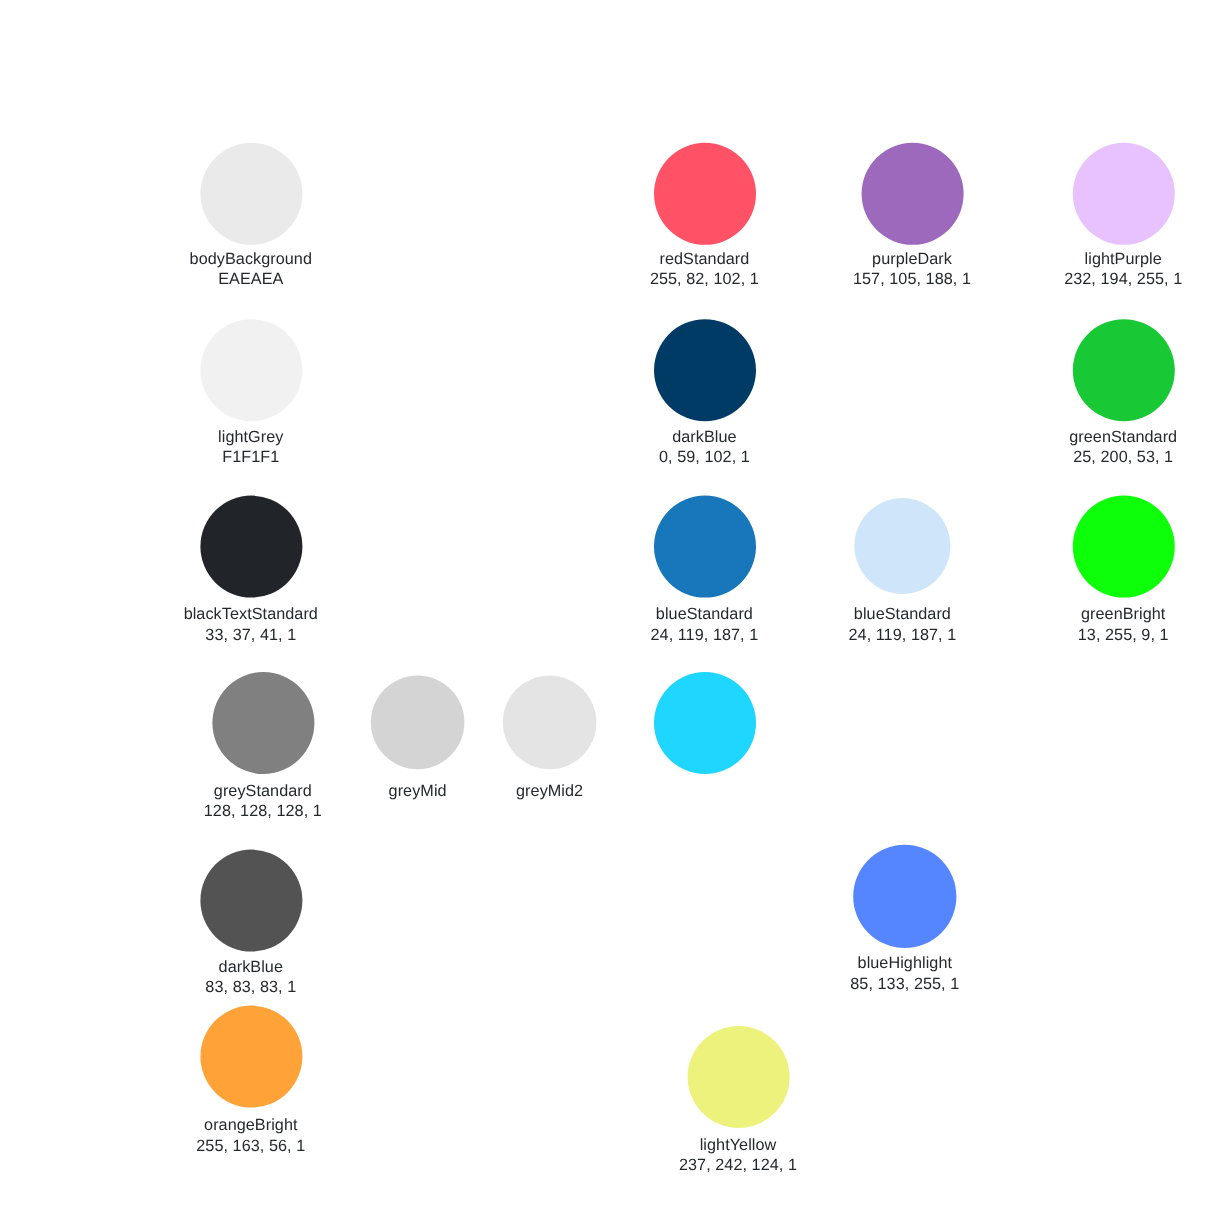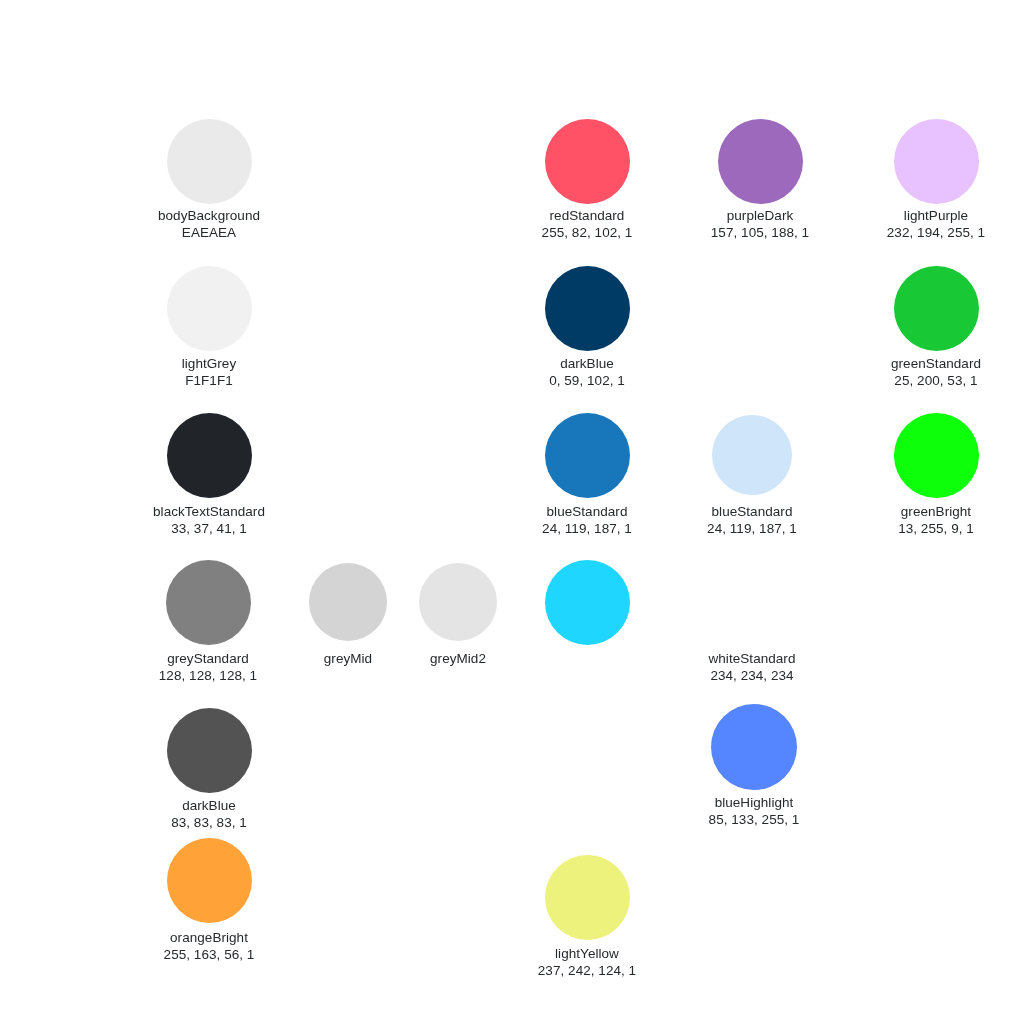--- a/index.html
+++ b/index.html
@@ -125,48 +125,41 @@
         <span class="swatch-value">24, 119, 187, 1</span>
       </div>
     </div>
     <div class="swatch" style="left: 889px; top: 412.5px;">
       <div class="swatch-dot" style="width: 85px; height: 85px; background: rgb(13, 255, 9);"></div>
       <div class="swatch-label" style="margin-top: 5.5px;">
         <span class="swatch-name">greenBright</span>
         <span class="swatch-value">13, 255, 9, 1</span>
       </div>
     </div>
-    <div class="swatch" style="left: 161px; top: 559.5px;">
+    <div class="swatch" style="left: 172px; top: 559.5px;">
       <div class="swatch-dot" style="width: 85px; height: 85px; background: rgb(128, 128, 128);"></div>
       <div class="swatch-label" style="margin-top: 5.5px;">
         <span class="swatch-name">greyStandard</span>
         <span class="swatch-value">128, 128, 128, 1</span>
       </div>
     </div>
     <div class="swatch" style="left: 301px; top: 563px;">
       <div class="swatch-dot" style="width: 78px; height: 78px; background: rgb(212, 212, 212);"></div>
       <div class="swatch-label" style="margin-top: 9px;">
         <span class="swatch-name">greyMid</span>
       </div>
     </div>
     <div class="swatch" style="left: 411px; top: 563px;">
       <div class="swatch-dot" style="width: 78px; height: 78px; background: rgb(228, 228, 228);"></div>
       <div class="swatch-label" style="margin-top: 9px;">
         <span class="swatch-name">greyMid2</span>
       </div>
     </div>
     <div class="swatch" style="left: 540px; top: 559.5px;">
       <div class="swatch-dot" style="width: 85px; height: 85px; background: rgb(30, 214, 255);"></div>
-    </div>
-    <div class="swatch" style="left: 705px; top: 559.5px;">
-      <div class="swatch-dot is-hidden" style="width: 85px; height: 85px; background: rgb(255, 255, 255);"></div>
-      <div class="swatch-label" style="margin-top: 5.5px;">
-        <span class="swatch-name">whiteStandard</span>
-        <span class="swatch-value">234, 234, 234</span>
-      </div>
     </div>
     <div class="swatch" style="left: 162px; top: 707.5px;">
       <div class="swatch-dot" style="width: 85px; height: 85px; background: rgb(83, 83, 83);"></div>
       <div class="swatch-label" style="margin-top: 4.5px;">
         <span class="swatch-name">darkBlue</span>
         <span class="swatch-value">83, 83, 83, 1</span>
       </div>
     </div>
     <div class="swatch" style="left: 707px; top: 704px; text-align: center;">
       <div class="swatch-dot" style="width: 86px; height: 86px; background: rgb(85, 133, 255);"></div>
@@ -175,20 +168,20 @@
         <span class="swatch-value">85, 133, 255, 1</span>
       </div>
     </div>
     <div class="swatch" style="left: 162px; top: 838px; text-align: center;">
       <div class="swatch-dot" style="width: 85px; height: 85px; background: rgb(255, 163, 56);"></div>
       <div class="swatch-label" style="margin-top: 5.5px;">
         <span class="swatch-name">orangeBright</span>
         <span class="swatch-value">255, 163, 56, 1</span>
       </div>
     </div>
-    <div class="swatch" style="left: 540px; top: 854.5px;">
+    <div class="swatch" style="left: 568px; top: 854.5px;">
       <div class="swatch-dot" style="width: 85px; height: 85px; background: rgb(237, 242, 124);"></div>
       <div class="swatch-label" style="margin-top: 5.5px;">
         <span class="swatch-name">lightYellow</span>
         <span class="swatch-value">237, 242, 124, 1</span>
       </div>
     </div>
   </div>
 
 </body></html>

